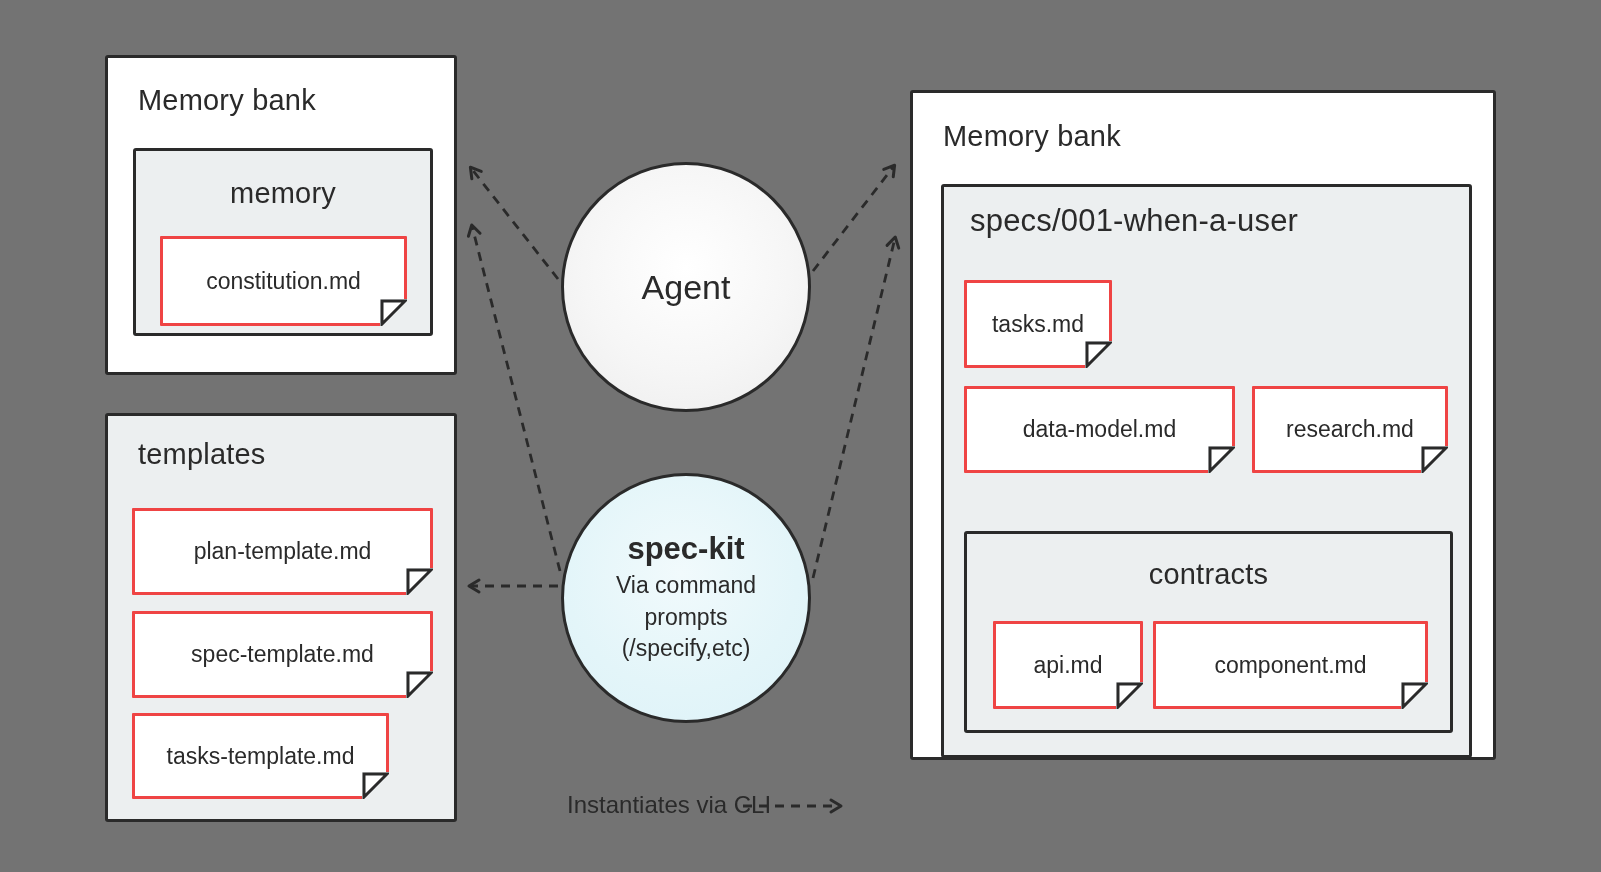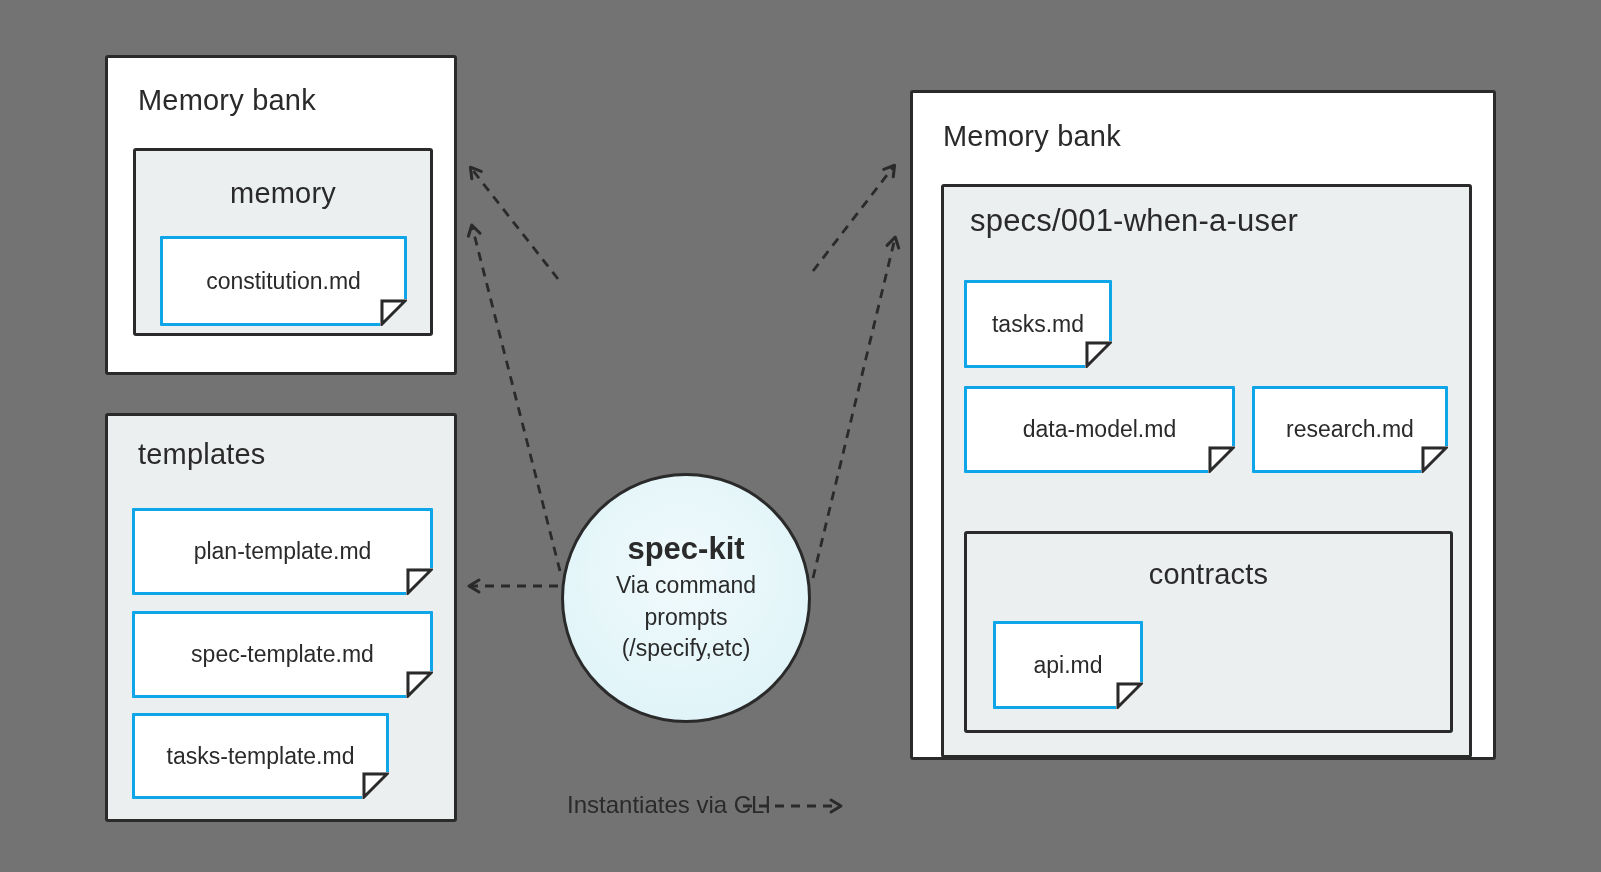--- a/index.html
+++ b/index.html
@@ -9,21 +9,21 @@
   }
   .box{position:absolute;border:3px solid #2a2a2a;border-radius:3px;box-sizing:border-box;}
   .white-box{background:#ffffff;}
   .grey-box{background:#eceff0;}
   .box-title{
     position:absolute;font-size:29px;font-weight:500;letter-spacing:.2px;
     white-space:nowrap;color:#2a2a2a;
   }
   .box-title.centered{left:0;right:0;text-align:center;}
   .file{
-    position:absolute;background:#ffffff;border:3px solid #0ea5e9;border-radius:1px;
+    position:absolute;background:#ffffff;border:3px solid #ef4444;border-radius:1px;
     box-sizing:border-box;display:flex;align-items:center;justify-content:center;
   }
   .file-label{font-size:23px;color:#2a2a2a;white-space:nowrap;}
   .fold{position:absolute;right:-3px;bottom:-3px;width:27px;height:27px;background:#eceff0;}
   .fold svg{position:absolute;left:0;top:0;width:27px;height:27px;display:block;}
   .fold path{fill:#ffffff;stroke:#2a2a2a;stroke-width:3;stroke-linejoin:miter;}
   .circle{
     position:absolute;width:250px;height:250px;border-radius:50%;
     border:3px solid #2a2a2a;box-sizing:border-box;
     display:flex;flex-direction:column;align-items:center;justify-content:center;text-align:center;
@@ -78,20 +78,23 @@
     <div class="file" style="left:24px;top:297px;width:257px;height:86px;">
       <span class="file-label">tasks-template.md</span>
       <span class="fold">
         <svg viewBox="0 0 27 27">
             <path d="M2 2 H25 L2 25 Z"></path>
           </svg>
         </span>
     </div>
   </div>
 
+  <div class="circle agent" style="left:561px;top:162px;">
+    <div class="agent-label">Agent</div>
+  </div>
 
   <div class="circle speckit" style="left:561px;top:473px;">
     <div class="speckit-title">spec-kit</div>
     <div class="speckit-subtitle">Via command
 prompts
 (/specify,etc)</div>
   </div>
 
   <div class="box white-box" style="left:910px;top:90px;width:586px;height:670px;">
     <div class="box-title" style="left:30px;top:27px;">Memory bank</div>
@@ -128,20 +131,28 @@
       <div class="box grey-box" style="left:20px;top:344px;width:489px;height:202px;border-width:3px;">
         <div class="box-title centered" style="top:24px;">contracts</div>
         <div class="file" style="left:26px;top:87px;width:150px;height:88px;">
           <span class="file-label">api.md</span>
           <span class="fold">
             <svg viewBox="0 0 27 27">
                 <path d="M2 2 H25 L2 25 Z"></path>
               </svg>
             </span>
         </div>
+        <div class="file" style="left:186px;top:87px;width:275px;height:88px;">
+          <span class="file-label">component.md</span>
+          <span class="fold">
+            <svg viewBox="0 0 27 27">
+                <path d="M2 2 H25 L2 25 Z"></path>
+              </svg>
+            </span>
+        </div>
       </div>
     </div>
   </div>
 
   <div class="cli-label">Instantiates via CLI</div>
 
   <svg class="arrows" viewBox="0 0 1601 872">
     <defs>
       <marker id="arrowhead" markerUnits="userSpaceOnUse" markerWidth="18" markerHeight="18" viewBox="0 0 18 18" refX="13" refY="9" orient="auto">
         <path d="M4 3 L14 9 L4 15" fill="none" stroke="#2a2a2a" stroke-width="3" stroke-linecap="round" stroke-linejoin="round"></path>

